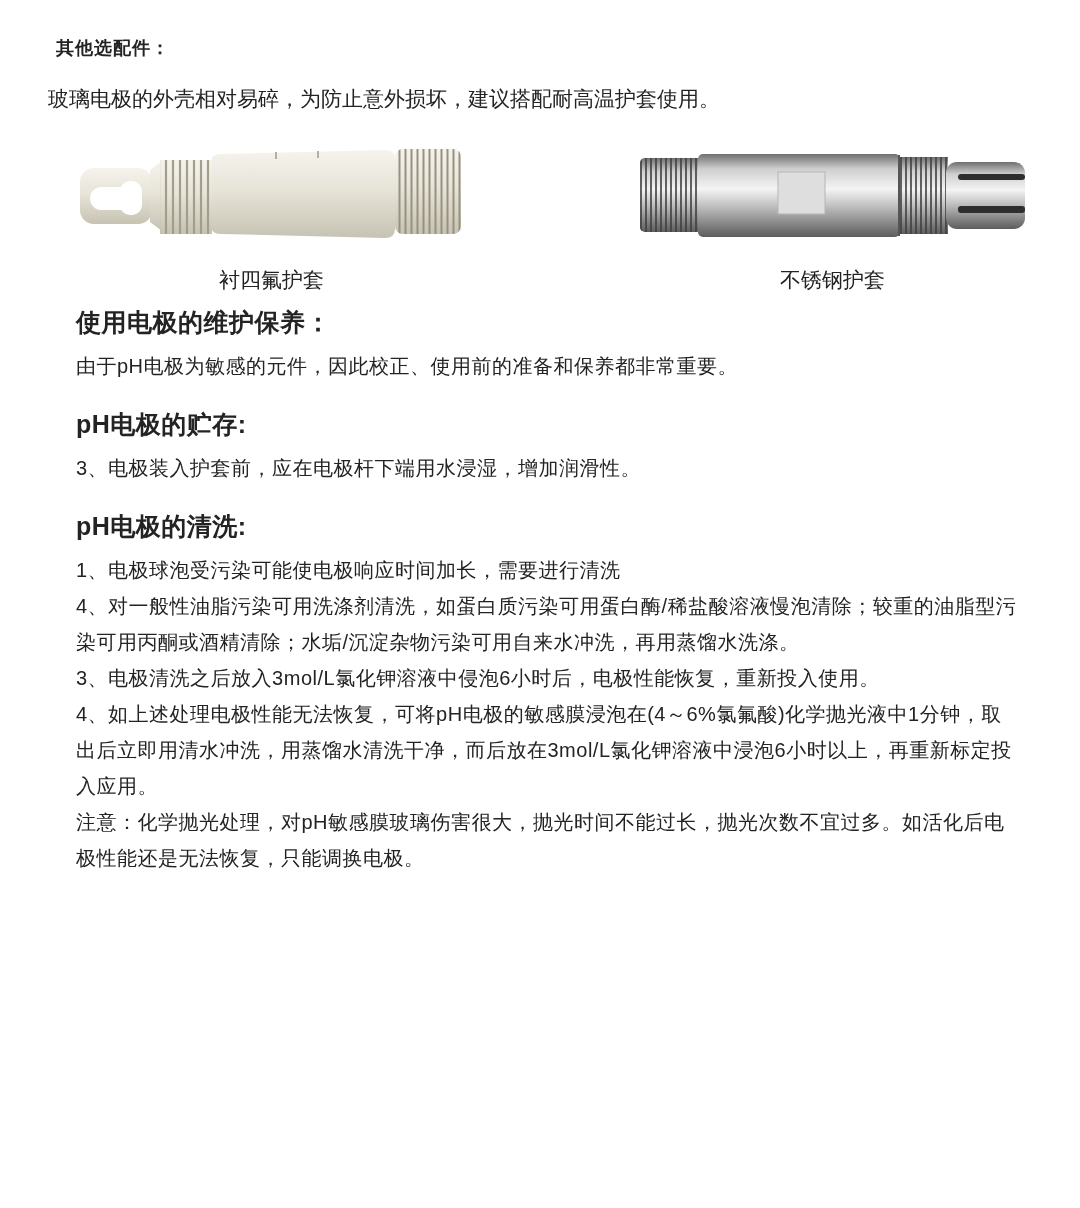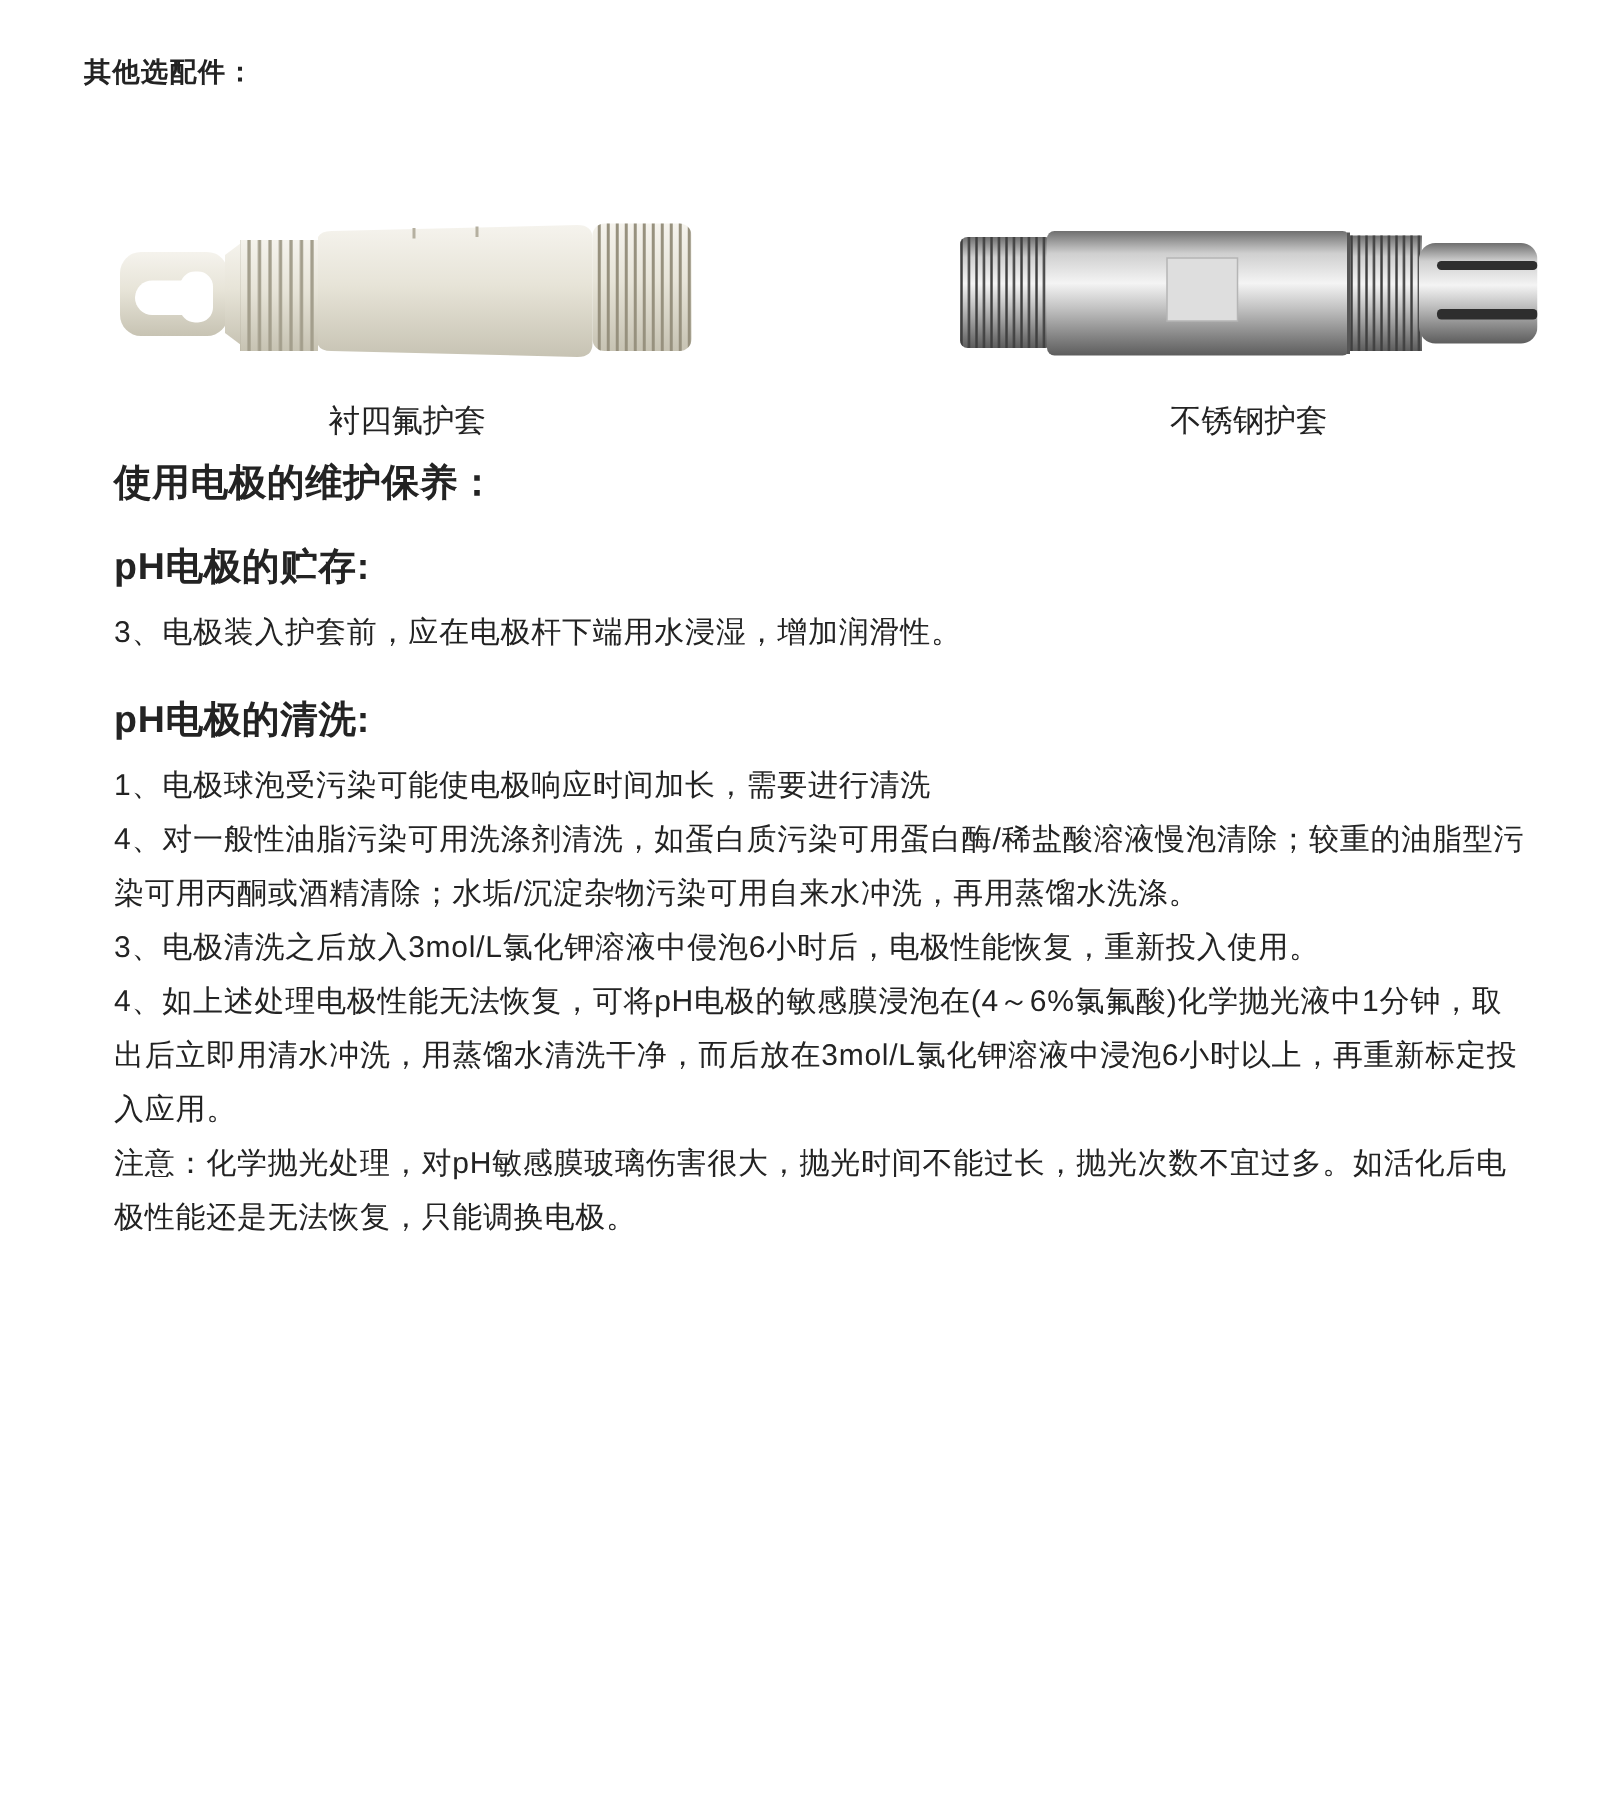--- a/index.html
+++ b/index.html
@@ -71,20 +71,21 @@
     letter-spacing: 0.5px;
   }
 </style>
 </head>
 <body>
 
 <div class="page">
 
   <h1 class="page-title">其他选配件：</h1>
 
+  <p class="intro">玻璃电极的外壳相对易碎，为防止意外损坏，建议搭配耐高温护套使用。</p>
 
   <div class="figure-left">
     <svg viewBox="0 0 383 92" xmlns="http://www.w3.org/2000/svg">
       <defs>
         <linearGradient id="ptfeG" x1="0" y1="0" x2="0" y2="1">
           <stop offset="0" stop-color="#f5f3ed"></stop>
           <stop offset="0.45" stop-color="#e7e4d8"></stop>
           <stop offset="1" stop-color="#c7c3b3"></stop>
         </linearGradient>
         <pattern id="thrL" width="7" height="8" patternUnits="userSpaceOnUse">
@@ -144,20 +145,21 @@
       <rect x="318" y="53" width="67" height="7" rx="3" fill="#2e2e2e"></rect>
     </svg>
   </div>
 
   <p class="caption caption-right">不锈钢护套</p>
   <p class="caption caption-left">衬四氟护套</p>
 
   <div class="sections">
       <section class="section">
         <h2 class="section-heading">使用电极的维护保养：</h2>
+        <p class="section-line">由于pH电极为敏感的元件，因此校正、使用前的准备和保养都非常重要。</p>
       </section>
       <section class="section">
         <h2 class="section-heading">pH电极的贮存:</h2>
         <p class="section-line">3、电极装入护套前，应在电极杆下端用水浸湿，增加润滑性。</p>
       </section>
       <section class="section">
         <h2 class="section-heading">pH电极的清洗:</h2>
         <p class="section-line">1、电极球泡受污染可能使电极响应时间加长，需要进行清洗</p>
         <p class="section-line">4、对一般性油脂污染可用洗涤剂清洗，如蛋白质污染可用蛋白酶/稀盐酸溶液慢泡清除；较重的油脂型污染可用丙酮或酒精清除；水垢/沉淀杂物污染可用自来水冲洗，再用蒸馏水洗涤。</p>
         <p class="section-line">3、电极清洗之后放入3mol/L氯化钾溶液中侵泡6小时后，电极性能恢复，重新投入使用。</p>

